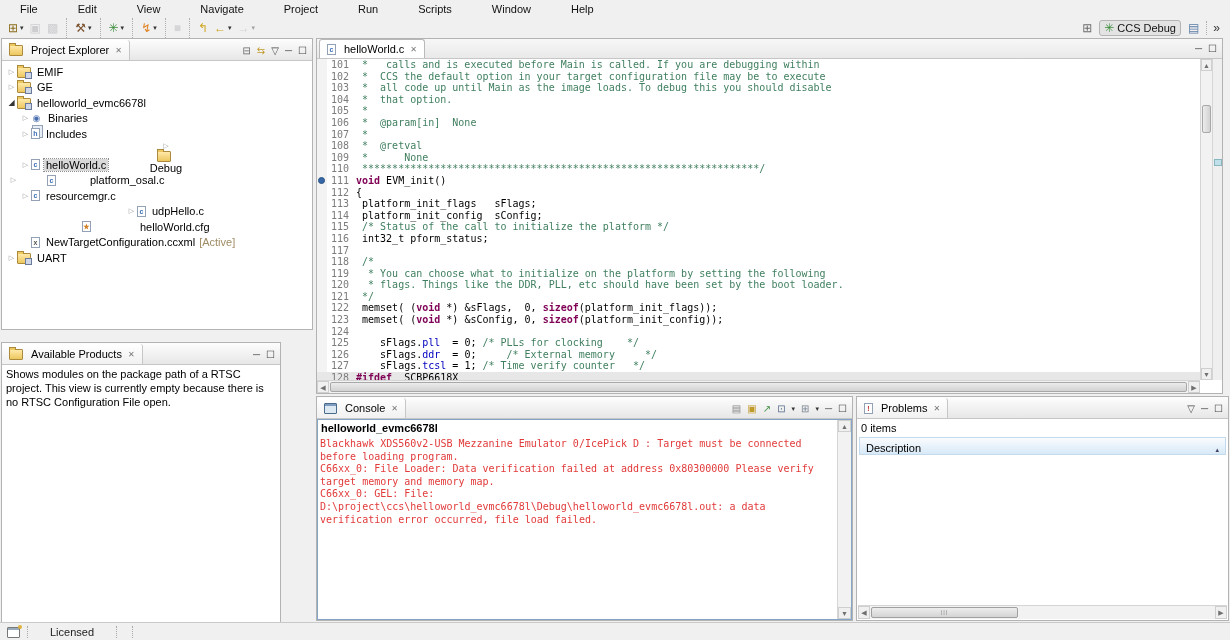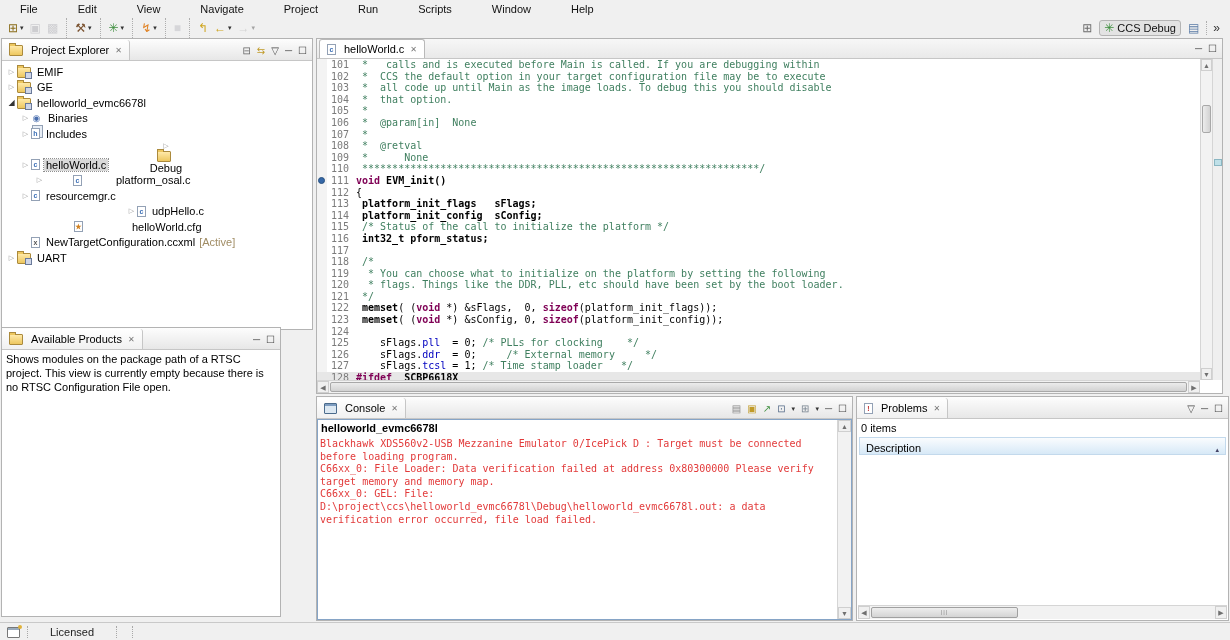--- a/index.html
+++ b/index.html
@@ -53,21 +53,21 @@
   #project-explorer{left:1px;top:38px;width:312px;height:292px}
   #ptree{position:absolute;left:0;top:22px;right:0;bottom:0;background:#fff;overflow:hidden;padding-top:3px}
   .tree-row{display:flex;align-items:center;height:15.5px;font-size:11px;white-space:nowrap}
   .expander{width:11px;flex:none;text-align:center;font-size:7px;color:#999}
   .expander.open{color:#333;font-size:8px}
   .tree-label{padding:0 2px;color:#000}
   .tree-label.sel{background:#d9d9d9;outline:1px dotted #8f8f8f}
   .tree-suffix{color:#a08c64;padding-left:2px}
 
   
-  #available-products{left:1px;top:327px;width:280px;height:290px}
+  #available-products{left:1px;top:342px;width:280px;height:290px}
   .ap-message{position:absolute;left:0;top:22px;right:0;bottom:0;background:#fff;font-size:11px;
               line-height:14px;padding:2px 4px;color:#000}
 
   
   #editor{left:316px;top:38px;width:907px;height:356px}
   .ed-tabbar{height:19px;background:linear-gradient(#f7f7f7,#e9e9e9);border-bottom:1px solid #c6c6c6;
              display:flex;align-items:flex-end}
   .ed-tab{display:flex;align-items:center;gap:4px;height:18px;padding:0 7px;font-size:11px;background:#fff;
           border:1px solid #b9b9b9;border-bottom:none;border-top-left-radius:3px;border-top-right-radius:3px;margin-left:2px}
   #code{position:absolute;left:0;top:20px;right:22px;bottom:13px;background:#fff;overflow:hidden;
@@ -75,21 +75,21 @@
   .code-line{display:flex;height:11.6px;white-space:pre}
   .code-line.inactive{background:#e7e7e7}
   .bp-cell{width:10px;flex:none;background:#f3f3f3;position:relative}
   .code-line.inactive .bp-cell{background:transparent}
   .bp-dot{position:absolute;left:1px;top:2px;width:7px;height:7px;border-radius:50%;
           background:#3668a8;border:1px solid #28517f;box-sizing:border-box}
   .lnum{width:22px;flex:none;text-align:right;color:#7b7b7b;padding-right:7px}
   .ltext{flex:1}
   .c-cm{color:#3f7f5f}
   .c-kw{color:#7f0055;font-weight:bold}
-  .c-fn{color:#000;font-weight:bold}
+  .c-fn{color:#000;font-weight:normal}
   .c-fld{color:#0000c0}
   .c-dir{color:#7f0055;font-weight:bold}
 
   .vscroll{position:absolute;top:20px;right:9px;width:13px;bottom:13px;background:#f2f2f2;
            border-left:1px solid #d5d5d5;border-right:1px solid #d5d5d5;box-sizing:border-box}
   .sb-btn{position:absolute;left:0;right:0;height:12px;text-align:center;font-size:7px;color:#707070;
           background:#f0f0f0;border:1px solid #cfcfcf;box-sizing:border-box;line-height:11px}
   .sb-up{top:0}.sb-down{bottom:0}
   .sb-thumb{position:absolute;left:1px;right:1px;top:46px;height:26px;background:linear-gradient(90deg,#ececec,#d2d2d2);
             border:1px solid #a8a8a8;border-radius:2px}
@@ -256,36 +256,36 @@
       <div class="tree-row" style="padding-left: 18px; flex-direction: column;">
         <span class="expander">▷</span>
         <span class="fi fi-folder"></span>
         <span class="tree-label">Debug</span>
       </div>
       <div class="tree-row" style="padding-left: 18px;">
         <span class="expander">▷</span>
         <span class="fi fi-page" style="color: rgb(58, 110, 181);">c</span>
         <span class="tree-label sel">helloWorld.c</span>
       </div>
-      <div class="tree-row" style="padding-left: 32px; gap: 28px;">
+      <div class="tree-row" style="padding-left: 6px; gap: 28px;">
         <span class="expander">▷</span>
         <span class="fi fi-page" style="color: rgb(58, 110, 181);">c</span>
         <span class="tree-label">platform_osal.c</span>
       </div>
       <div class="tree-row" style="padding-left: 18px;">
         <span class="expander">▷</span>
         <span class="fi fi-page" style="color: rgb(58, 110, 181);">c</span>
         <span class="tree-label">resourcemgr.c</span>
       </div>
       <div class="tree-row" style="padding-left: 18px; justify-content: center;">
         <span class="expander">▷</span>
         <span class="fi fi-page" style="color: rgb(58, 110, 181);">c</span>
         <span class="tree-label">udpHello.c</span>
       </div>
-      <div class="tree-row" style="padding-left: 18px; gap: 43px;">
+      <div class="tree-row" style="padding-left: 26px; gap: 43px;">
         <span class="expander"></span>
         <span class="fi fi-page" style="color: rgb(208, 128, 32);">★</span>
         <span class="tree-label">helloWorld.cfg</span>
       </div>
       <div class="tree-row" style="padding-left: 18px; align-items: center;">
         <span class="expander"></span>
         <span class="fi fi-page" style="color: rgb(85, 85, 85);">x</span>
         <span class="tree-label">NewTargetConfiguration.ccxml</span>
         <span class="tree-suffix">[Active]</span>
       </div>
@@ -344,21 +344,21 @@
       <div class="code-line"><span class="bp-cell"></span><span class="lnum">117</span><span class="ltext"></span></div>
       <div class="code-line"><span class="bp-cell"></span><span class="lnum">118</span><span class="ltext"><span class="c-cm"> /*</span></span></div>
       <div class="code-line"><span class="bp-cell"></span><span class="lnum">119</span><span class="ltext"><span class="c-cm">  * You can choose what to initialize on the platform by setting the following</span></span></div>
       <div class="code-line"><span class="bp-cell"></span><span class="lnum">120</span><span class="ltext"><span class="c-cm">  * flags. Things like the DDR, PLL, etc should have been set by the boot loader.</span></span></div>
       <div class="code-line"><span class="bp-cell"></span><span class="lnum">121</span><span class="ltext"><span class="c-cm"> */</span></span></div>
       <div class="code-line"><span class="bp-cell"></span><span class="lnum">122</span><span class="ltext"><span class="c-fn"> memset</span><span class="c-pl">( (</span><span class="c-kw">void</span><span class="c-pl"> *) &amp;sFlags,  0, </span><span class="c-kw">sizeof</span><span class="c-pl">(platform_init_flags));</span></span></div>
       <div class="code-line"><span class="bp-cell"></span><span class="lnum">123</span><span class="ltext"><span class="c-fn"> memset</span><span class="c-pl">( (</span><span class="c-kw">void</span><span class="c-pl"> *) &amp;sConfig, 0, </span><span class="c-kw">sizeof</span><span class="c-pl">(platform_init_config));</span></span></div>
       <div class="code-line"><span class="bp-cell"></span><span class="lnum">124</span><span class="ltext"></span></div>
       <div class="code-line"><span class="bp-cell"></span><span class="lnum">125</span><span class="ltext"><span class="c-pl">    sFlags.</span><span class="c-fld">pll</span><span class="c-pl">  = 0; </span><span class="c-cm">/* PLLs for clocking    */</span></span></div>
       <div class="code-line"><span class="bp-cell"></span><span class="lnum">126</span><span class="ltext"><span class="c-pl">    sFlags.</span><span class="c-fld">ddr</span><span class="c-pl">  = 0;     </span><span class="c-cm">/* External memory     */</span></span></div>
-      <div class="code-line"><span class="bp-cell"></span><span class="lnum">127</span><span class="ltext"><span class="c-pl">    sFlags.</span><span class="c-fld">tcsl</span><span class="c-pl"> = 1; </span><span class="c-cm">/* Time stamp loader   */</span></span></div>
+      <div class="code-line"><span class="bp-cell"></span><span class="lnum">127</span><span class="ltext"><span class="c-pl">    sFlags.</span><span class="c-fld">tcsl</span><span class="c-pl"> = 1; </span><span class="c-cm">/* Time verify counter   */</span></span></div>
       <div class="code-line inactive"><span class="bp-cell"></span><span class="lnum">128</span><span class="ltext"><span class="c-dir">#ifdef</span><span class="c-fn">  SCBP6618X</span></span></div>
     </div>
   <div class="vscroll">
     <div class="sb-btn sb-up">▲</div>
     <div class="sb-thumb"></div>
     <div class="sb-btn sb-down">▼</div>
   </div>
   <div class="overview">
     <div class="ov-marker"></div>
   </div>

